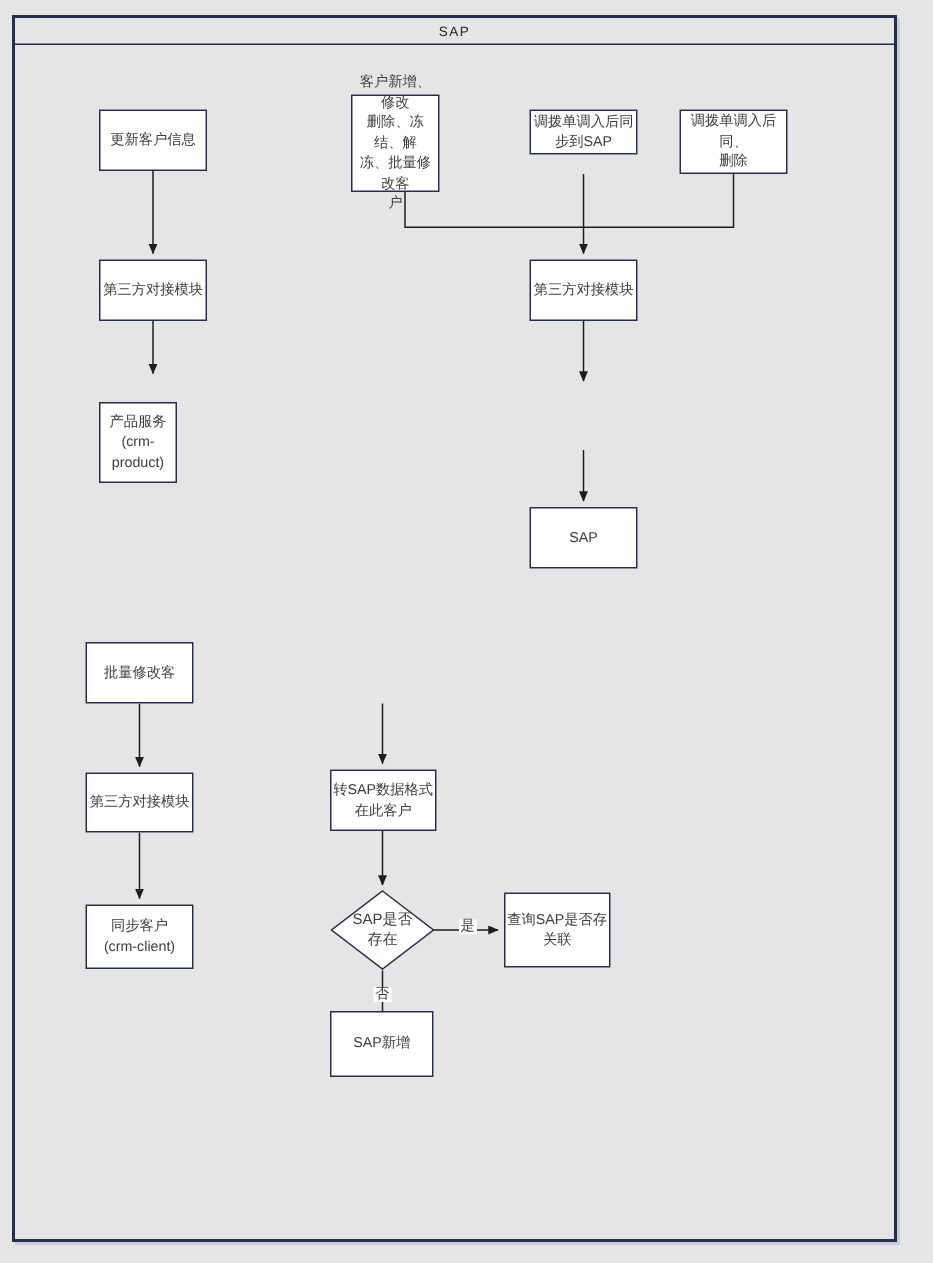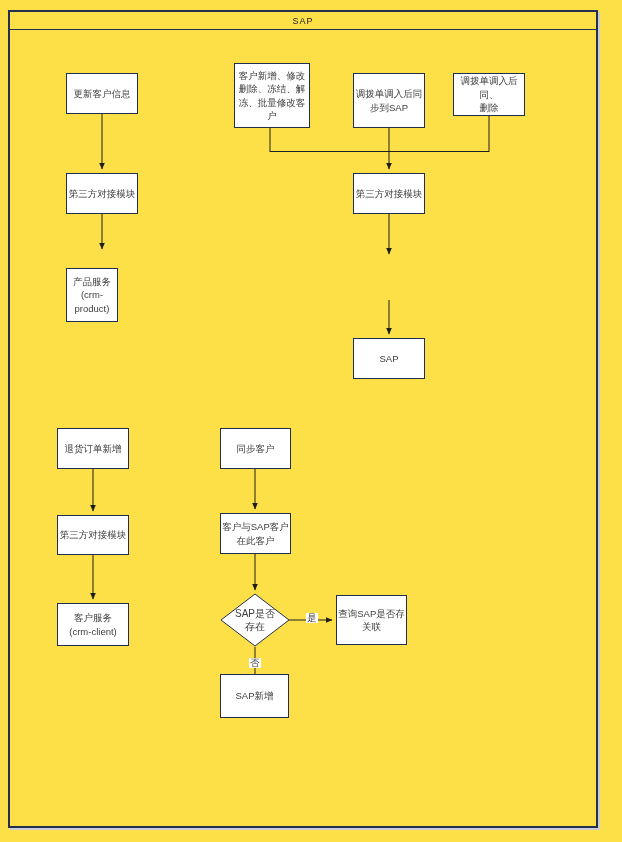--- a/index.html
+++ b/index.html
@@ -1,17 +1,17 @@
 <!DOCTYPE html>
 <html><head>
 <meta charset="utf-8">
 <style>
   html,body { margin:0; padding:0; background:#ffffff; }
   body { font-family:"Liberation Sans","DejaVu Sans",sans-serif; }
-  .page { position:relative; width:622px; height:842px; background:#fde047; overflow:hidden; }
+  .page { position:relative; width:622px; height:842px; background:#e5e5e5; overflow:hidden; }
 
   .frame {
     position:absolute; left:8px; top:10px; width:590px; height:818px;
     border:2px solid #242f50; box-sizing:border-box;
     box-shadow:2px 2px 0 #c9cdda;
     background:transparent;
   }
   .header-bar {
     height:17px; border-bottom:1px solid #242f50;
     display:flex; align-items:center; justify-content:center;
@@ -82,39 +82,38 @@
 
     <polygon points="255,594 289,620 255,646 221,620" fill="#ffffff" stroke="#222e4f" stroke-width="1"></polygon>
   </svg>
 
   <div class="node" style="left:66px;top:73px;width:72px;height:41px">更新客户信息</div>
   <div class="node" style="left:66px;top:173px;width:72px;height:41px">第三方对接模块</div>
   <div class="node" style="left:66px;top:268px;width:52px;height:54px">产品服务
 (crm-
 product)</div>
 
-  <div class="node" style="left:234px;top:63px;width:76px;height:65px">客户新增、修改
+  <div class="node" style="left:234px;top:63px;width:59px;height:65px">客户新增、修改
 删除、冻结、解
 冻、批量修改客
 户</div>
-  <div class="node" style="left:353px;top:73px;width:72px;height:55px">调拨单调入后同
+  <div class="node" style="left:353px;top:73px;width:72px;height:30px">调拨单调入后同
 步到SAP</div>
   <div class="node" style="left:453px;top:73px;width:72px;height:43px">调拨单调入后同、
 删除</div>
 
   <div class="node" style="left:353px;top:173px;width:72px;height:41px">第三方对接模块</div>
   <div class="node" style="left:353px;top:338px;width:72px;height:41px">SAP</div>
 
-  <div class="node" style="left:57px;top:428px;width:72px;height:41px">退货订单新增</div>
+  <div class="node" style="left:57px;top:428px;width:72px;height:41px">批量修改客</div>
   <div class="node" style="left:57px;top:515px;width:72px;height:40px">第三方对接模块</div>
-  <div class="node" style="left:57px;top:603px;width:72px;height:43px">客户服务
+  <div class="node" style="left:57px;top:603px;width:72px;height:43px">同步客户
 (crm-client)</div>
 
-  <div class="node" style="left:220px;top:428px;width:71px;height:41px">同步客户</div>
-  <div class="node" style="left:220px;top:513px;width:71px;height:41px">客户与SAP客户
+  <div class="node" style="left:220px;top:513px;width:71px;height:41px">转SAP数据格式
 在此客户</div>
   <div class="diamond-label">SAP是否
 存在</div>
   <div class="node" style="left:336px;top:595px;width:71px;height:50px">查询SAP是否存
 关联</div>
   <div class="node" style="left:220px;top:674px;width:69px;height:44px">SAP新增</div>
 
   <span class="edge-label" style="left:306px;top:613px">是</span>
   <span class="edge-label" style="left:249px;top:658px">否</span>
 

